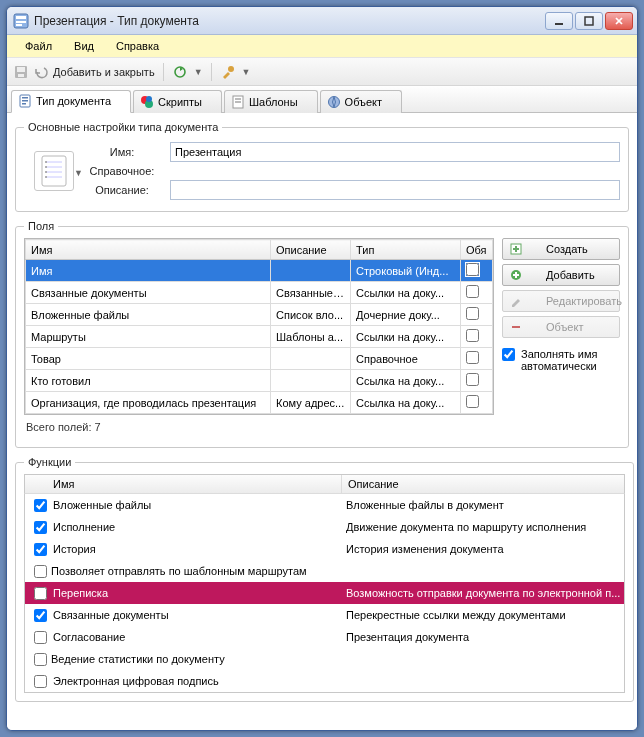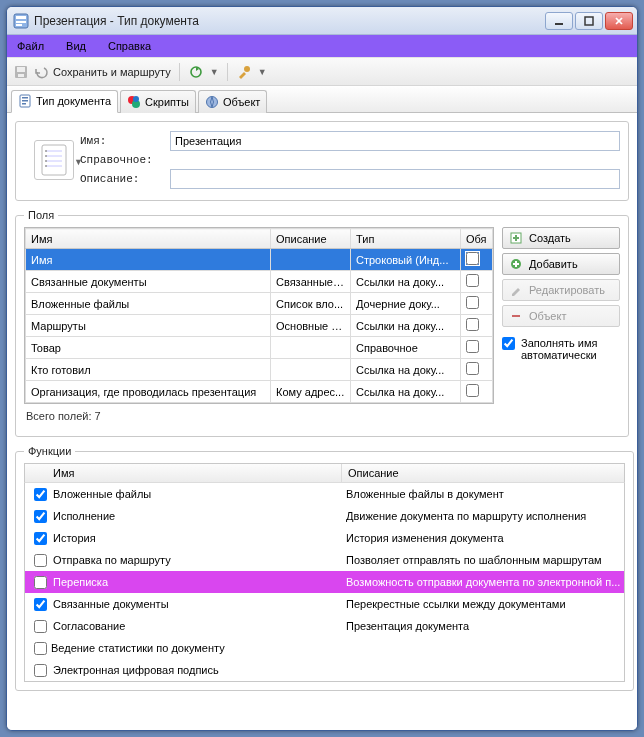--- a/index.html
+++ b/index.html
@@ -42,24 +42,24 @@
     width: 28px; height: 18px;
     margin-left: 2px;
     border-radius: 3px;
     border: 1px solid #8da6ce;
     background: linear-gradient(#f3f7fd,#d5e1f2);
     display: flex; align-items: center; justify-content: center;
     font-size: 10px;
   }
   .winbtn.close { background: linear-gradient(#f6adad,#e25b4f); border-color:#c64437; color:#fff; font-weight:bold; }
   .menubar {
-    padding: 3px 6px;
+    padding: 3px 14px;
     display: flex;
     gap: 14px;
-    background: #8b5cf6;
+    background: #fef9c3;
     border-bottom: 1px solid #e4e4e4;
   }
   .menu-item { padding: 2px 4px; }
   .toolbar {
     height: 28px;
     display:flex; align-items:center;
     padding: 0 6px;
     gap: 4px;
     background: linear-gradient(#fafafa,#eaeaea);
     border-bottom: 1px solid #d6d6d6;
@@ -79,21 +79,21 @@
     overflow:hidden;
   }
   .tabs {
     display:flex;
     background: linear-gradient(#fefefe,#ececec);
     border-bottom:1px solid #bfbfbf;
     padding: 2px 4px 0 4px;
   }
   .tab {
     display:flex; align-items:center; gap:4px;
-    padding:3px 6px 4px 6px;
+    padding:3px 19px 4px 6px;
     border:1px solid #bfbfbf;
     border-bottom:none;
     margin-right:2px;
     background: linear-gradient(#f8f8f8,#e8e8e8);
     border-radius:3px 3px 0 0;
     position:relative;
     top:1px;
   }
   .tab.active { background:#fff; top:1px; border-bottom:1px solid #fff; font-weight:normal; }
   .tab .tabicon { width:14px; height:14px; }
@@ -119,21 +119,21 @@
     border:1px solid #c8c8c8;
     border-radius:3px;
     background:#fff;
     display:flex; align-items:center; justify-content:center;
     position:relative;
   }
   .bigicon .dd-caret {
     position:absolute; right:-10px; top:16px;
     font-size:9px; color:#666;
   }
-  .lbl { width:90px; text-align:left; padding-right:6px; color:#222;font-family:Liberation Mono, monospace; }
+  .lbl { width:90px; text-align:center; padding-right:6px; color:#222; }
   .txt {
     flex:1;
     height:20px;
     border:1px solid #b3c1d6;
     background:#fff;
     padding:2px 4px;
     font: inherit;
   }
   
   .fields-area { display:flex; gap:8px; }
@@ -154,21 +154,21 @@
   }
   tr.selected td { background:#2f7bdd; color:#fff; }
   tr.selected td input[type=checkbox]{ outline:1px solid #fff; }
   .chkcell { text-align:center; }
   .side-buttons { width:118px; display:flex; flex-direction:column; gap:4px; }
   .btn {
     height:22px;
     border:1px solid #b2b2b2;
     border-radius:2px;
     background: linear-gradient(#fcfcfc,#e6e6e6);
-    display:flex; align-items:center; gap:6px;
+    display:flex; align-items:center; gap:23px;
     padding:0 6px;
   }
   .btn.disabled { color:#9a9a9a; background: linear-gradient(#f7f7f7,#efefef); border-color:#d0d0d0; }
   .btn .bicon { width:14px; height:14px; display:flex; align-items:center; justify-content:center; }
   .chk-opt { display:flex; align-items:flex-start; gap:6px; margin-top:6px; }
   .totals { margin:6px 2px; color:#333; }
   
   .func-head {
     display:flex;
     background: linear-gradient(#fcfcfc,#ececec);
@@ -178,21 +178,21 @@
   .func-head div { padding:3px 6px; }
   .fh-chk { width:22px; }
   .fh-name { width:295px; border-right:1px solid #dcdcdc; }
   .fh-desc { flex:1; }
   .func-list { border:1px solid #c8c8c8; border-top:1px solid #dcdcdc; }
   .func-row {
     display:flex; align-items:center;
     padding:2px 4px;
     height:22px;
   }
-  .func-row.sel { background:#d946ef; color:#fff; }
+  .func-row.sel { background:#be185d; color:#fff; }
   .func-row .fc { width:22px; display:flex; justify-content:center; }
   .func-row .fn { width:295px; overflow:hidden; white-space:nowrap; text-overflow:ellipsis; padding-left:2px;}
   .func-row .fd { flex:1; overflow:hidden; white-space:nowrap; text-overflow:ellipsis; }
   input[type=checkbox]{ width:13px; height:13px; margin:0; }
   svg { display:block; }
 </style>
 </head>
 <body>
 
 <div class="window">
@@ -239,21 +239,21 @@
           <rect x="4" y="3" width="8" height="5" fill="#eee"></rect>
           <rect x="5" y="10" width="6" height="3" fill="#eee"></rect>
         </svg>
     </span>
     <span class="tbicon">
       <svg width="16" height="16">
           <path d="M11 4 A5 5 0 1 1 4 8" fill="none" stroke="#9a9a9a" stroke-width="1.6"></path>
           <path d="M3 5 L3 9 L7 9" fill="none" stroke="#9a9a9a" stroke-width="1.6"></path>
         </svg>
     </span>
-    <span class="toolbar-label">Сохранить и маршруту</span>
+    <span class="toolbar-label">Добавить и закрыть</span>
     <span class="sep"></span>
     <span class="tbicon">
       <svg width="16" height="16">
           <circle cx="8" cy="8" r="5" fill="none" stroke="#3e9a3e" stroke-width="1.6"></circle>
           <path d="M8 3 L11 5 L8 7 Z" fill="#3e9a3e"></path>
         </svg>
     </span>
     <span class="dd">▼</span>
     <span class="sep"></span>
     <span class="tbicon">
@@ -285,31 +285,42 @@
               <circle cx="5" cy="5" r="4" fill="#e23"></circle>
               <circle cx="9" cy="9" r="4" fill="#2a7"></circle>
               <circle cx="9" cy="4" r="3" fill="#27c"></circle>
             </svg>
           </span>
         <span>Скрипты</span>
       </div>
       <div class="tab">
         <span class="tabicon">
             <svg width="14" height="14">
+              <rect x="2" y="1" width="10" height="12" fill="#fff" stroke="#999"></rect>
+              <rect x="4" y="3" width="6" height="2" fill="#bbb"></rect>
+              <rect x="4" y="6" width="6" height="2" fill="#bbb"></rect>
+            </svg>
+          </span>
+        <span>Шаблоны</span>
+      </div>
+      <div class="tab">
+        <span class="tabicon">
+            <svg width="14" height="14">
               <circle cx="7" cy="7" r="5.5" fill="#9fb8e0" stroke="#4f75ad"></circle>
               <path d="M7 2 Q10 7 7 12 Q4 7 7 2" fill="none" stroke="#4f75ad"></path>
             </svg>
           </span>
         <span>Объект</span>
       </div>
     </div>
 
     <div class="body">
 
       <fieldset>
+        <legend>Основные настройки типа документа</legend>
         <div style="display:flex;">
           <div class="settings-icon-cell">
             <div class="bigicon">
               <svg width="30" height="34">
                   <rect x="3" y="2" width="24" height="30" rx="2" fill="#fff" stroke="#b8b8b8"></rect>
                   <line x1="7" y1="8" x2="23" y2="8" stroke="#c8c8ff"></line>
                   <line x1="7" y1="13" x2="23" y2="13" stroke="#c8c8ff"></line>
                   <line x1="7" y1="18" x2="23" y2="18" stroke="#c8c8ff"></line>
                   <line x1="7" y1="23" x2="23" y2="23" stroke="#c8c8ff"></line>
                   <circle cx="7" cy="8" r="1" fill="#999"></circle>
@@ -369,21 +380,21 @@
                     <td class="chkcell"><input type="checkbox" style=""></td>
                   </tr>
                   <tr>
                     <td>Вложенные файлы</td>
                     <td>Список вло...</td>
                     <td>Дочерние доку...</td>
                     <td class="chkcell"><input type="checkbox" style=""></td>
                   </tr>
                   <tr>
                     <td>Маршруты</td>
-                    <td>Основные а...</td>
+                    <td>Шаблоны а...</td>
                     <td>Ссылки на доку...</td>
                     <td class="chkcell"><input type="checkbox" style=""></td>
                   </tr>
                   <tr>
                     <td>Товар</td>
                     <td></td>
                     <td>Справочное</td>
                     <td class="chkcell"><input type="checkbox" style=""></td>
                   </tr>
                   <tr>
@@ -473,21 +484,20 @@
               <span class="fc">
                 <input type="checkbox" checked="" style="">
               </span>
               <span class="fn">История</span>
               <span class="fd">История изменения документа</span>
             </div>
             <div class="func-row">
               <span class="fc">
                 <input type="checkbox" style="">
               </span>
-              <span class="fn">Отправка по маршруту</span>
               <span class="fd">Позволяет отправлять по шаблонным маршрутам</span>
             </div>
             <div class="func-row sel">
               <span class="fc">
                 <input type="checkbox" style="">
               </span>
               <span class="fn">Переписка</span>
               <span class="fd">Возможность отправки документа по электронной п...</span>
             </div>
             <div class="func-row">

